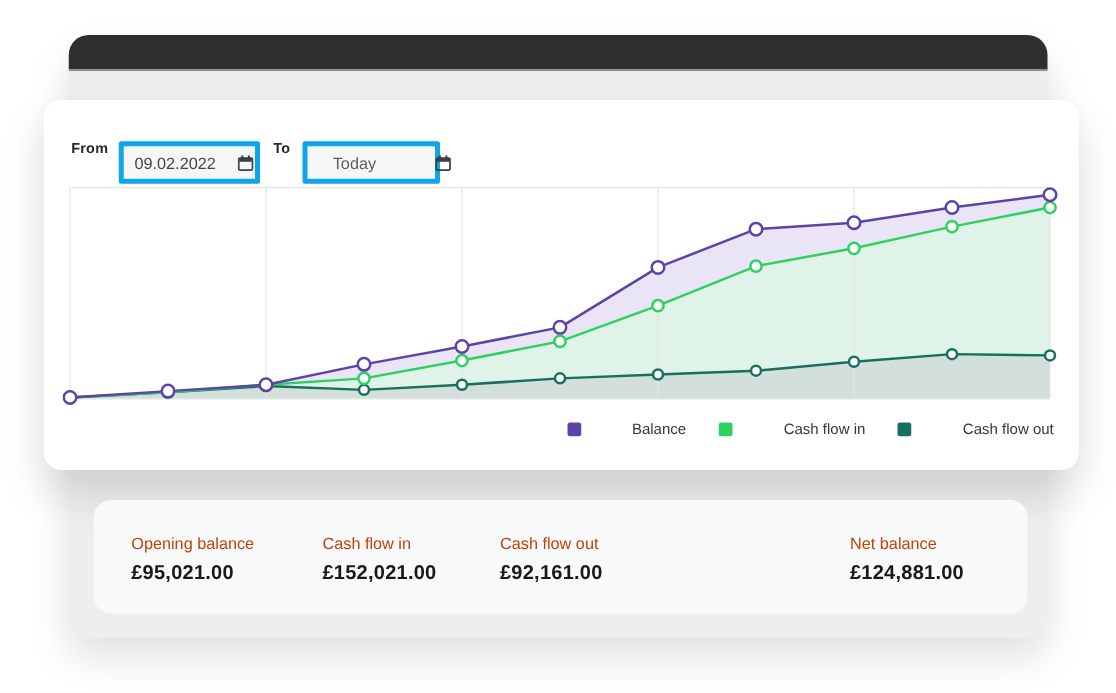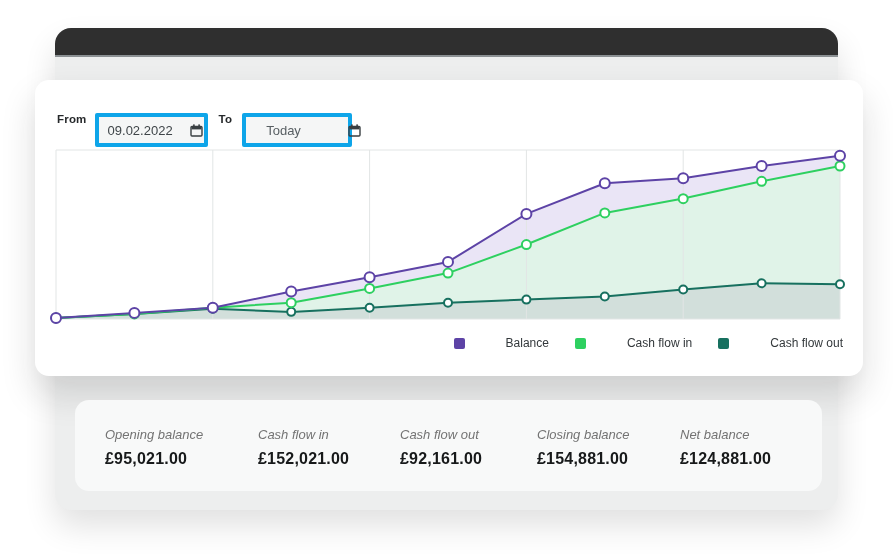--- a/index.html
+++ b/index.html
@@ -57,21 +57,21 @@
   }
   .legend-item { display:flex; align-items:center; gap:7px; }
   .swatch { width:11px; height:11px; border-radius:2px; background:#999; }
   .legend-label { font-size:12px; color:#33383b;padding-left:34px; }
   
   .summary {
     position:absolute; left:75px; top:400px; width:747px; height:91px;
     background:#f8f9f9; border-radius:14px;
   }
   .sum-col { position:absolute; top:27px; }
-  .sum-label { font-size:13px; color:#737373; margin-bottom:8px;font-style:italic; }
+  .sum-label { font-size:13px; color:#c2410c; margin-bottom:8px; }
   .sum-value { font-size:16px; font-weight:700; color:#17191a; letter-spacing:.2px; }
   .c0{left:30px;} .c1{left:183px;} .c2{left:325px;} .c3{left:462px;} .c4{left:605px;}
 </style>
 </head>
 <body>
 
 <div class="stage">
 
   <div class="browser">
     <div class="browser-bar"></div>
@@ -180,23 +180,19 @@
       <div class="sum-value">£95,021.00</div>
     </div>
     <div class="sum-col c1">
       <div class="sum-label">Cash flow in</div>
       <div class="sum-value">£152,021.00</div>
     </div>
     <div class="sum-col c2">
       <div class="sum-label">Cash flow out</div>
       <div class="sum-value">£92,161.00</div>
     </div>
-    <div class="sum-col c3">
-      <div class="sum-label">Closing balance</div>
-      <div class="sum-value">£154,881.00</div>
-    </div>
     <div class="sum-col c4">
       <div class="sum-label">Net balance</div>
       <div class="sum-value">£124,881.00</div>
     </div>
   </div>
 
 </div>
 
 </body></html>

